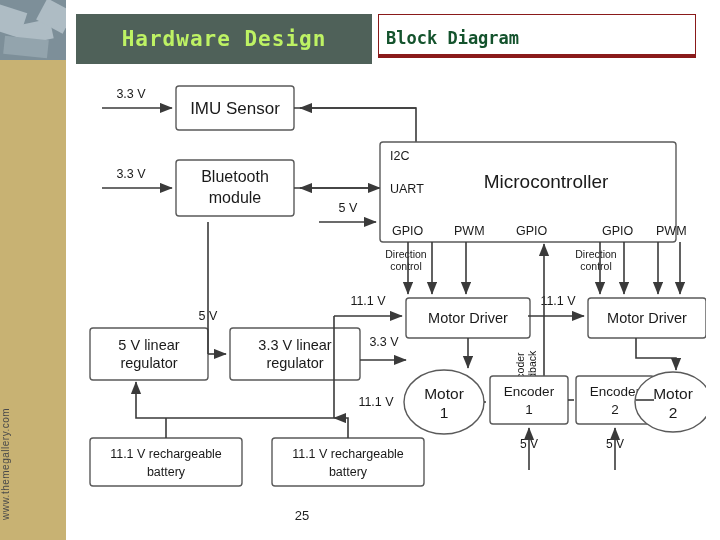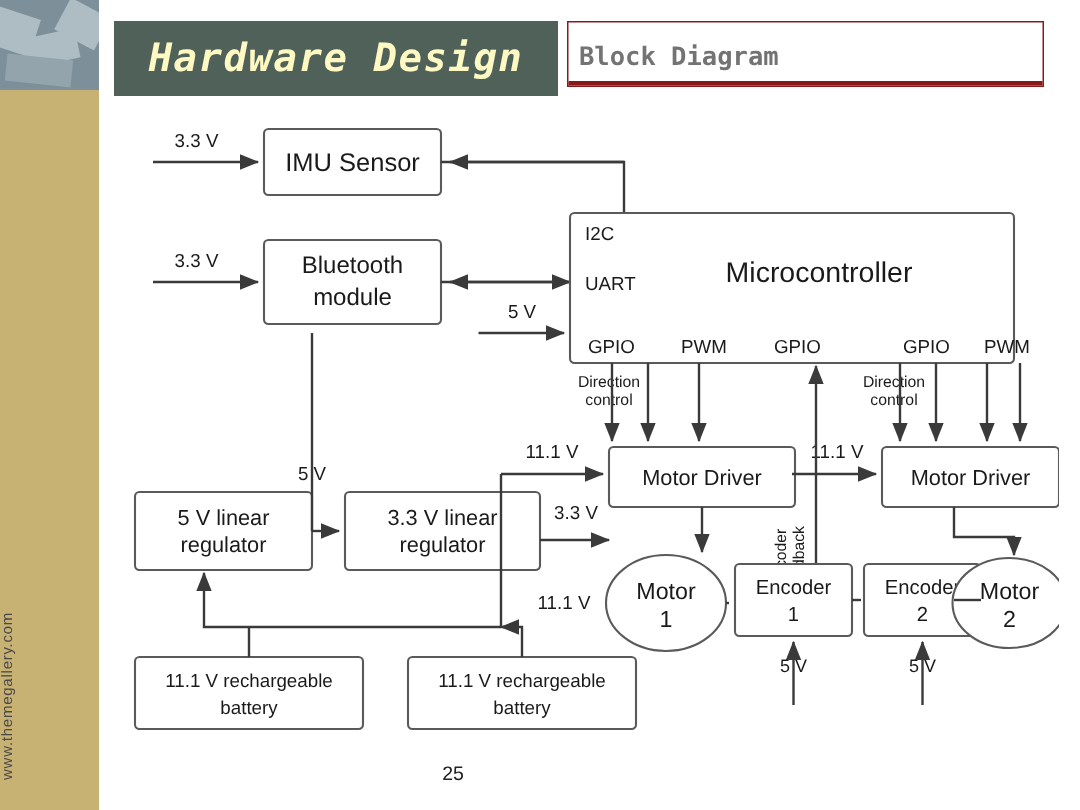--- a/index.html
+++ b/index.html
@@ -12,24 +12,24 @@
   .left-photo .r1{left:-6px;top:8px;width:30px;height:26px;transform:rotate(18deg);}
   .left-photo .r2{left:18px;top:22px;width:34px;height:20px;transform:rotate(-12deg);}
   .left-photo .r3{left:40px;top:4px;width:30px;height:24px;transform:rotate(28deg);}
   .left-photo .r4{left:4px;top:38px;width:44px;height:18px;background:#93a4ad;transform:rotate(6deg);}
   .band-url{position:absolute;left:0;top:330px;width:66px;height:190px;color:#4a4a4a;font-size:10px;letter-spacing:0.5px;
             writing-mode:vertical-rl;transform:rotate(180deg);text-align:left;padding-left:2px;box-sizing:border-box;
             font-family:"Liberation Sans",sans-serif;}
 
   
   .title-box{position:absolute;left:76px;top:14px;width:296px;height:50px;background:#4f6159;display:flex;align-items:center;justify-content:center;}
-  .title-box span{color:#fef9c3;font-size:26px;font-weight:bold;letter-spacing:1px;font-family:"DejaVu Sans Mono",monospace;font-style:italic;}
+  .title-box span{color:#bef264;font-size:21px;font-weight:bold;letter-spacing:1px;font-family:"DejaVu Sans Mono",monospace;}
   .subtitle-bar{position:absolute;left:378px;top:14px;width:318px;height:44px;background:#ffffff;border:1px solid #8a1a1a;box-sizing:border-box;}
   .subtitle-bar .ruleline{position:absolute;left:0;bottom:0;width:100%;height:3px;background:#8a1a1a;}
-  .subtitle-text{position:absolute;left:386px;top:28px;color:#737373;font-size:17px;font-weight:bold;font-family:"DejaVu Sans Mono",monospace;text-align:right;}
+  .subtitle-text{position:absolute;left:386px;top:28px;color:#14532d;font-size:17px;font-weight:bold;font-family:"DejaVu Sans Mono",monospace;text-align:right;}
 
   
   .diagram{position:absolute;left:76px;top:72px;width:630px;height:430px;}
   .diagram svg{display:block;}
 
   .pagenum{position:absolute;left:0;top:508px;width:604px;text-align:center;font-size:13px;color:#222;}
 
   .bx{fill:#ffffff;stroke:#5a5a5a;stroke-width:1.4;}
   .ln{stroke:#3a3a3a;stroke-width:1.6;fill:none;}
   .lbl{font-family:"Liberation Sans",sans-serif;fill:#1a1a1a;}

